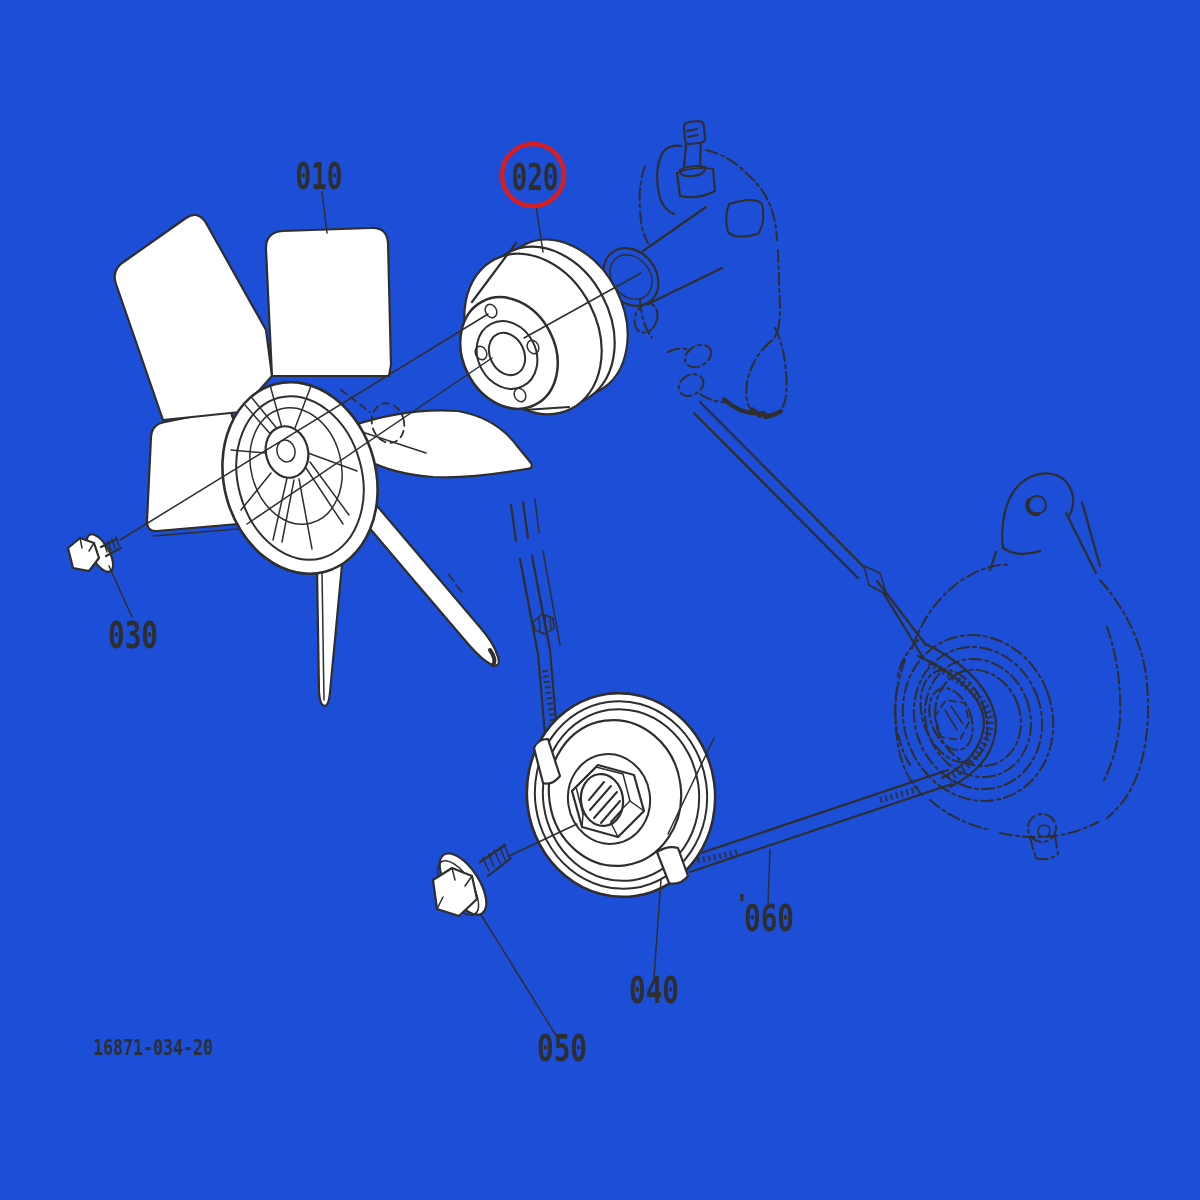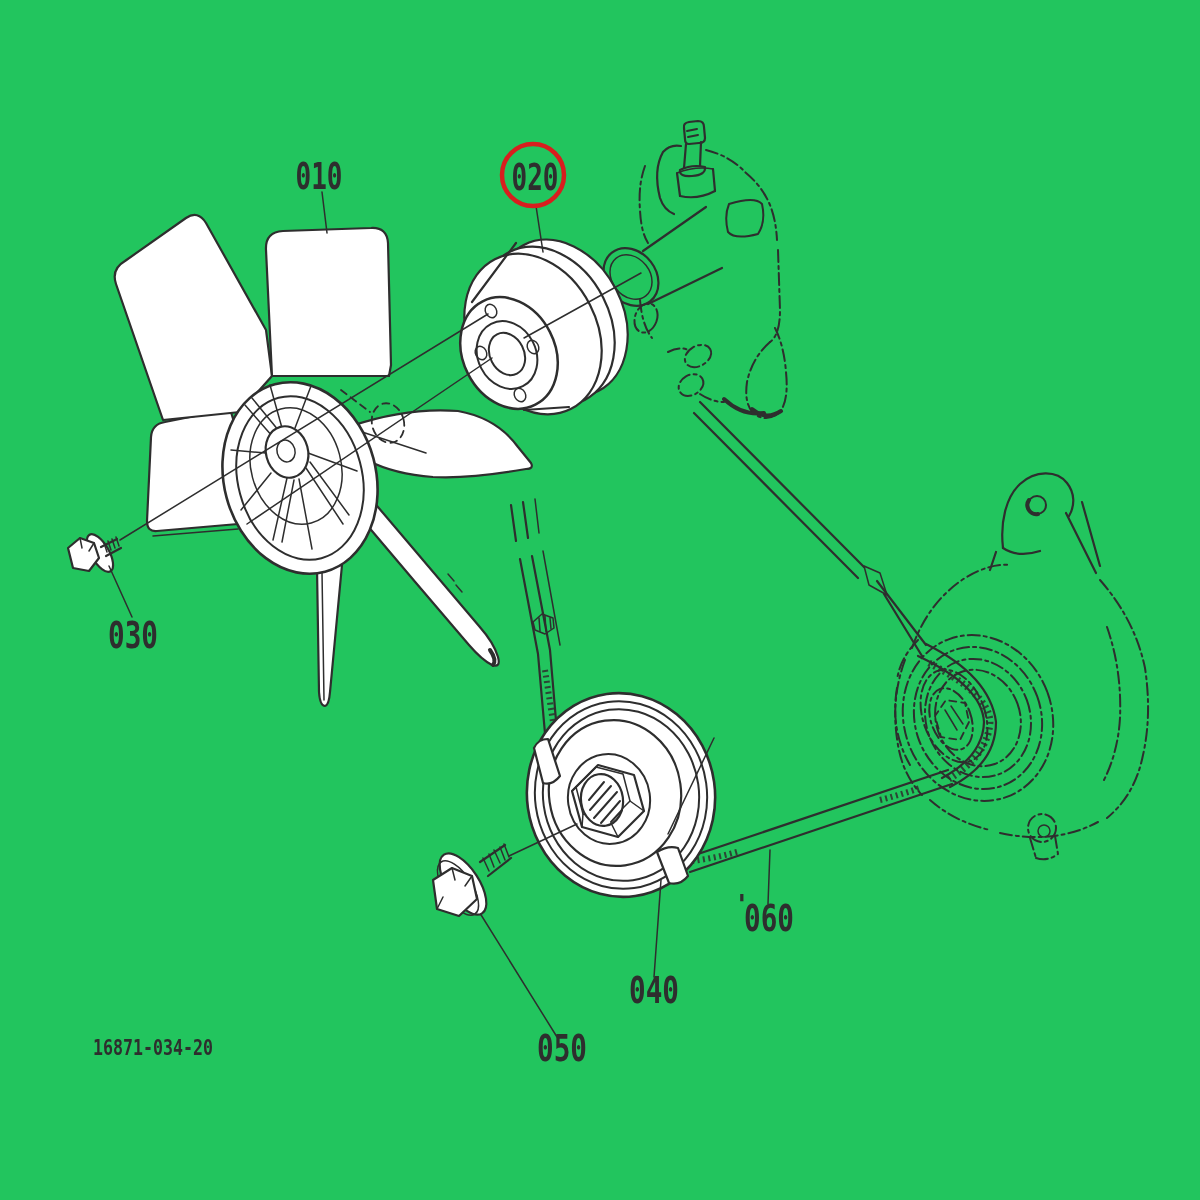--- a/index.html
+++ b/index.html
@@ -1,16 +1,16 @@
 <!DOCTYPE html>
 <html><head>
 <meta charset="utf-8">
 <style>
   html,body{margin:0;padding:0;background:#ffffff;}
-  #stage{position:relative;width:1200px;height:1200px;background:#22c55e;overflow:hidden;
+  #stage{position:relative;width:1200px;height:1200px;background:#1d4ed8;overflow:hidden;
          font-family:"DejaVu Sans Mono","Liberation Mono",monospace;}
   svg{position:absolute;left:0;top:0;}
   svg .ln{stroke:#2e2e2e;fill:none;stroke-width:2.2;stroke-linecap:round;stroke-linejoin:round;}
   svg .thin{stroke-width:1.5;}
   svg .th{stroke-width:2;}
   svg .thick{stroke-width:4;}
   svg .wfill{fill:#ffffff;}
   svg .dashdot{stroke-dasharray:12 4 3 4;stroke-width:2;}
   svg .dash{stroke-dasharray:7 5;stroke-width:1.8;}
   svg .stip{stroke-dasharray:2 3.5;stroke-width:6;stroke-linecap:butt;opacity:.85;}

